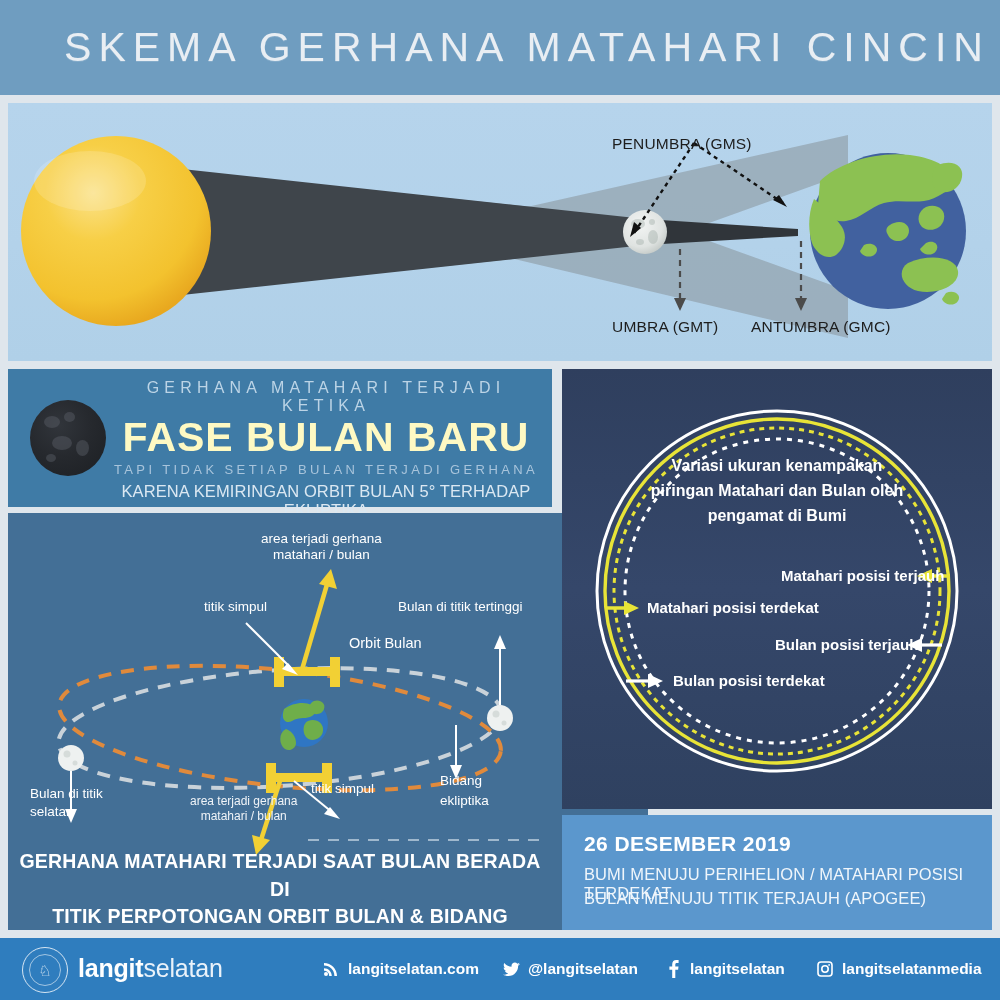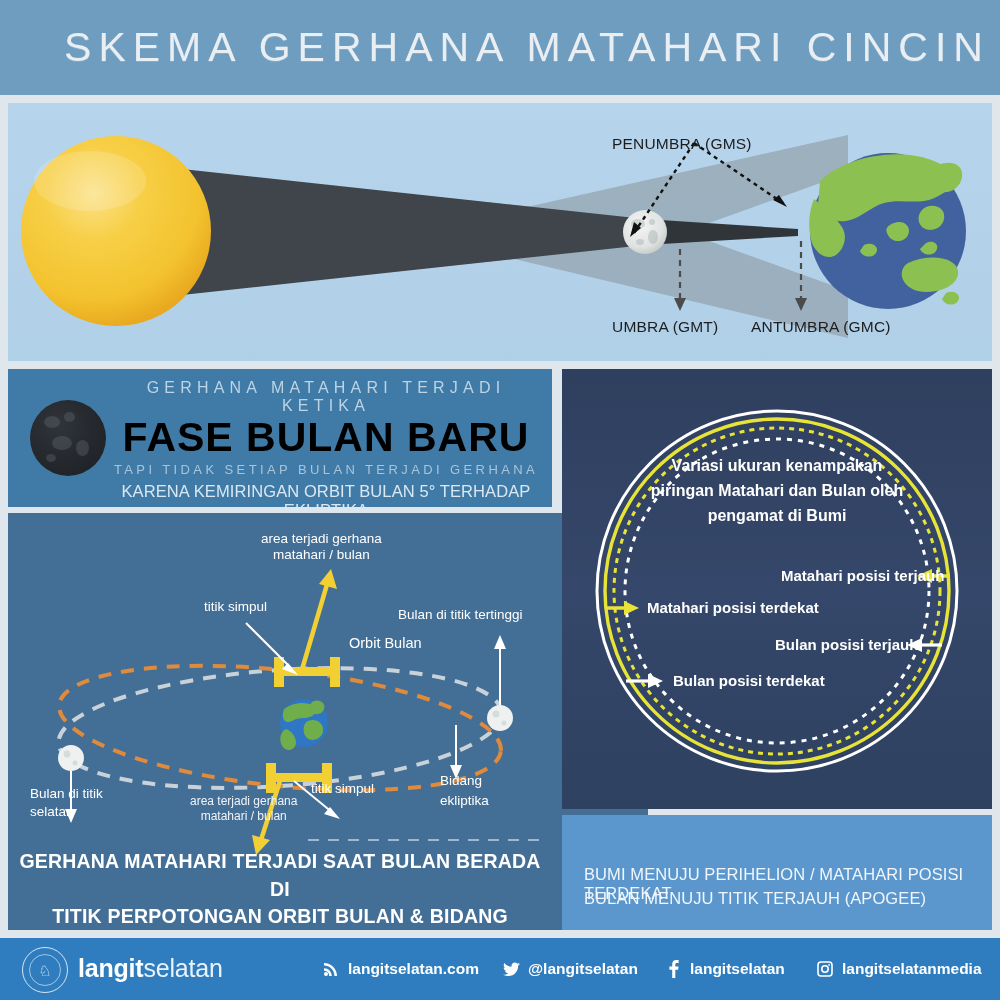--- a/index.html
+++ b/index.html
@@ -47,35 +47,35 @@
     position:absolute;left:8px;top:369px;width:544px;height:138px;
     background:#3f7ba6;
   }
   .nm-moon{
     position:absolute;left:22px;top:31px;width:76px;height:76px;border-radius:50%;
     background:radial-gradient(circle at 38% 33%, #31353b 0%, #26292e 45%, #1c1f23 100%);
   }
   .nm-moon .crater{position:absolute;border-radius:50%;background:rgba(90,96,105,.45);}
   .nm-text{position:absolute;left:98px;top:10px;width:440px;text-align:center;}
   .nm-l1{color:#bcd4e6;font-size:16px;letter-spacing:5.2px;font-weight:400;}
-  .nm-l2{color:#000000;font-size:41px;letter-spacing:1px;font-weight:bold;line-height:1.02;margin-top:2px;}
+  .nm-l2{color:#fef9c3;font-size:41px;letter-spacing:1px;font-weight:bold;line-height:1.02;margin-top:2px;}
   .nm-l3{color:#a8c4db;font-size:13px;letter-spacing:3.4px;font-weight:400;margin-top:3px;}
   .nm-l4{color:#dbe8f2;font-size:16.5px;letter-spacing:.1px;font-weight:400;margin-top:5px;}
 
   
   .panel-orbit{
     position:absolute;left:8px;top:513px;width:640px;height:417px;
     background:#436f96;overflow:hidden;
   }
   .panel-orbit svg{position:absolute;left:0;top:0;}
   .otext{position:absolute;color:#ffffff;font-size:13.5px;line-height:1.22;white-space:nowrap;}
   .otext.sm{font-size:12px;color:#f0f4f8;}
   .ot-area-top{left:253px;top:18px;text-align:center;}
   .ot-simpul-top{left:196px;top:86px;}
-  .ot-bulan-tinggi{left:390px;top:94px;}
+  .ot-bulan-tinggi{left:390px;top:86px;}
   .ot-orbit{left:341px;top:122px;font-size:14.5px;}
   .ot-bulan-rendah{left:22px;top:272px;line-height:1.35;}
   .ot-area-bot{left:182px;top:281px;text-align:center;}
   .ot-simpul-bot{left:303px;top:268px;}
   .ot-bidang{left:432px;top:258px;line-height:1.45;}
   .orbit-caption{
     position:absolute;left:0;top:335px;width:544px;text-align:center;
     color:#ffffff;font-size:19.5px;font-weight:bold;line-height:1.42;letter-spacing:.2px;
   }
 
@@ -373,20 +373,21 @@
       <div>piringan Matahari dan Bulan oleh</div>
       <div>pengamat di Bumi</div>
     </div>
     <div class="ctext ct-mth-jauh">Matahari posisi terjauh</div>
     <div class="ctext ct-mth-dekat">Matahari posisi terdekat</div>
     <div class="ctext ct-bln-jauh">Bulan posisi terjauh</div>
     <div class="ctext ct-bln-dekat">Bulan posisi terdekat</div>
   </div>
 
   <div class="panel-date">
+    <div class="date-title">26 DESEMBER 2019</div>
     <div class="date-l1">BUMI MENUJU PERIHELION / MATAHARI POSISI TERDEKAT</div>
     <div class="date-l2">BULAN MENUJU TITIK TERJAUH (APOGEE)</div>
   </div>
 
   <div class="footer">
     <div class="logo-seal">
       <div class="inner">♘</div>
     </div>
     <div class="logo-word">
       <b>langit</b><span>selatan</span>

